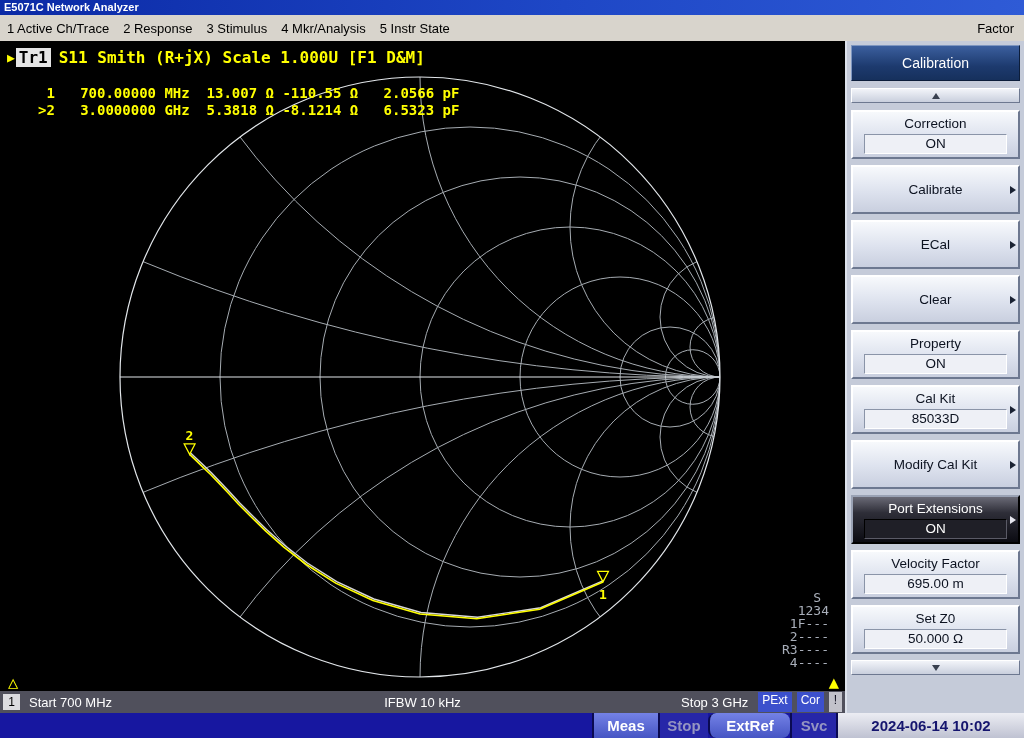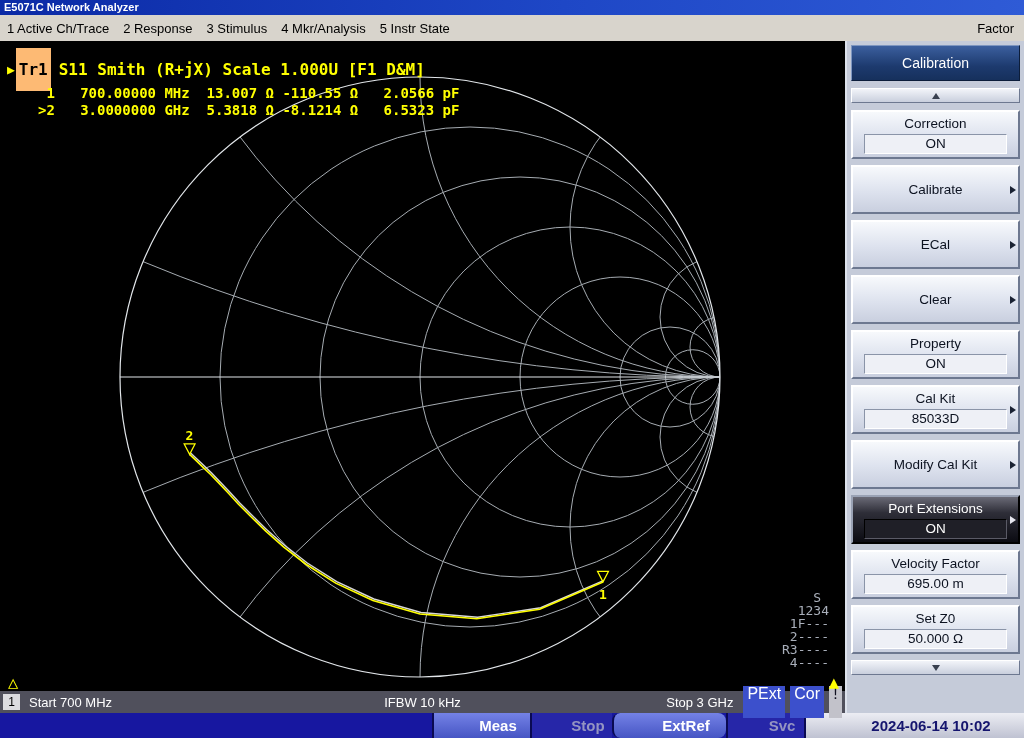--- a/index.html
+++ b/index.html
@@ -18,41 +18,41 @@
   
   .main{display:flex;height:672px;}
   .left{width:845px;display:flex;flex-direction:column;}
 
   
   .screen{position:relative;width:845px;height:650px;background:#000;
           font-family:"DejaVu Sans Mono",monospace;}
   .trace-line{position:absolute;top:7px;left:7px;display:flex;align-items:center;
               font-size:16px;font-weight:bold;color:#ffff00;z-index:3;}
   .tr-ind{margin-right:1px;font-size:13px;}
-  .tr-name{background:#fdba74;color:#000;padding:12px 3px;}
+  .tr-name{background:#e5e5e5;color:#000;padding:0 3px;}
   .tr-desc{margin-left:8px;letter-spacing:0px;}
   .mkr{position:absolute;top:44px;left:38px;color:#ffff00;font-size:14px;font-weight:bold;
        line-height:17px;z-index:3;}
   .mkr div{white-space:pre;}
   .pstat{position:absolute;right:16px;bottom:22px;margin:0;color:#a9afba;font-size:13px;
          line-height:13px;font-family:"DejaVu Sans Mono",monospace;z-index:3;}
   .sweep-left{position:absolute;left:8px;bottom:0px;color:#ffff00;font-size:17px;line-height:17px;z-index:3;}
   .sweep-right{position:absolute;right:6px;bottom:0px;color:#ffff00;font-size:17px;line-height:17px;z-index:3;}
   svg.smith{position:absolute;left:0;top:0;}
 
   
   .chanbar{height:22px;background:#50505c;display:flex;align-items:center;color:#fff;
            font-size:13px;position:relative;}
   .ch-num{background:#dcdce0;color:#000;width:17px;height:16px;line-height:16px;text-align:center;
           font-size:12px;margin-left:3px;}
   .ch-start{margin-left:9px;}
   .ch-ifbw{position:absolute;left:50%;transform:translateX(-50%);}
   .ch-right{margin-left:auto;display:flex;align-items:center;}
   .ch-stop{margin-right:10px;}
-  .badge{background:#3c50cc;color:#fff;font-size:16px;height:32px;line-height:16px;
+  .badge{background:#3c50cc;color:#fff;font-size:12px;height:20px;line-height:16px;
          padding:0 4px;margin-right:5px;}
   .badge-warn{background:#c2c2ca;color:#101020;width:11px;text-align:center;padding:0 1px;margin-right:3px;}
 
   
   .sidebar{width:179px;background:#c5cbd9;border-left:2px solid #dde2ec;box-sizing:border-box;
            padding:4px;display:flex;flex-direction:column;}
   .sk-header{height:34px;background:linear-gradient(180deg,#3b5f9e 0%,#1d3a6e 60%,#16305c 100%);
              border:1px solid;border-color:#7e96c0 #0c1d3a #0c1d3a #7e96c0;
              color:#fff;font-size:14px;display:flex;align-items:center;justify-content:center;
              margin-bottom:7px;}
@@ -77,21 +77,21 @@
               border-left:6px solid #1a2233;}
   .skey.active{background:linear-gradient(180deg,#6a6a76 0%,#2e2e38 35%,#0b0b12 100%);
                border-color:#9aa2b4 #000 #000 #9aa2b4;color:#ffffff;}
   .skey.active .skey-value{background:#1f1f27;border-color:#000 #5a5a66 #5a5a66 #000;color:#fff;}
   .skey.active .skey-arrow{border-left-color:#e8e8f0;}
 
   
   .statusbar{height:30px;background:#1717a0;display:flex;align-items:stretch;
              font-size:15px;font-weight:bold;}
   .sb-spacer{flex:1;}
-  .seg{display:flex;align-items:center;justify-content:center;border-left:2px solid #0a0a52;padding-left:32px;}
+  .seg{display:flex;align-items:center;justify-content:center;border-left:2px solid #0a0a52;}
   .seg-meas{width:64px;background:linear-gradient(180deg,#7482e6,#4655c4);color:#fff;}
   .seg-stop{width:48px;background:#2626a8;color:#9595c2;}
   .seg-extref{width:80px;background:linear-gradient(180deg,#7482e6,#4655c4);color:#fff;border-radius:8px;}
   .seg-svc{width:44px;background:#2626a8;color:#9595c2;}
   .seg-time{width:186px;background:linear-gradient(180deg,#ecedf3,#bfc2d2);color:#15156e;}
 </style>
 </head>
 <body>
 
 <div class="app">

